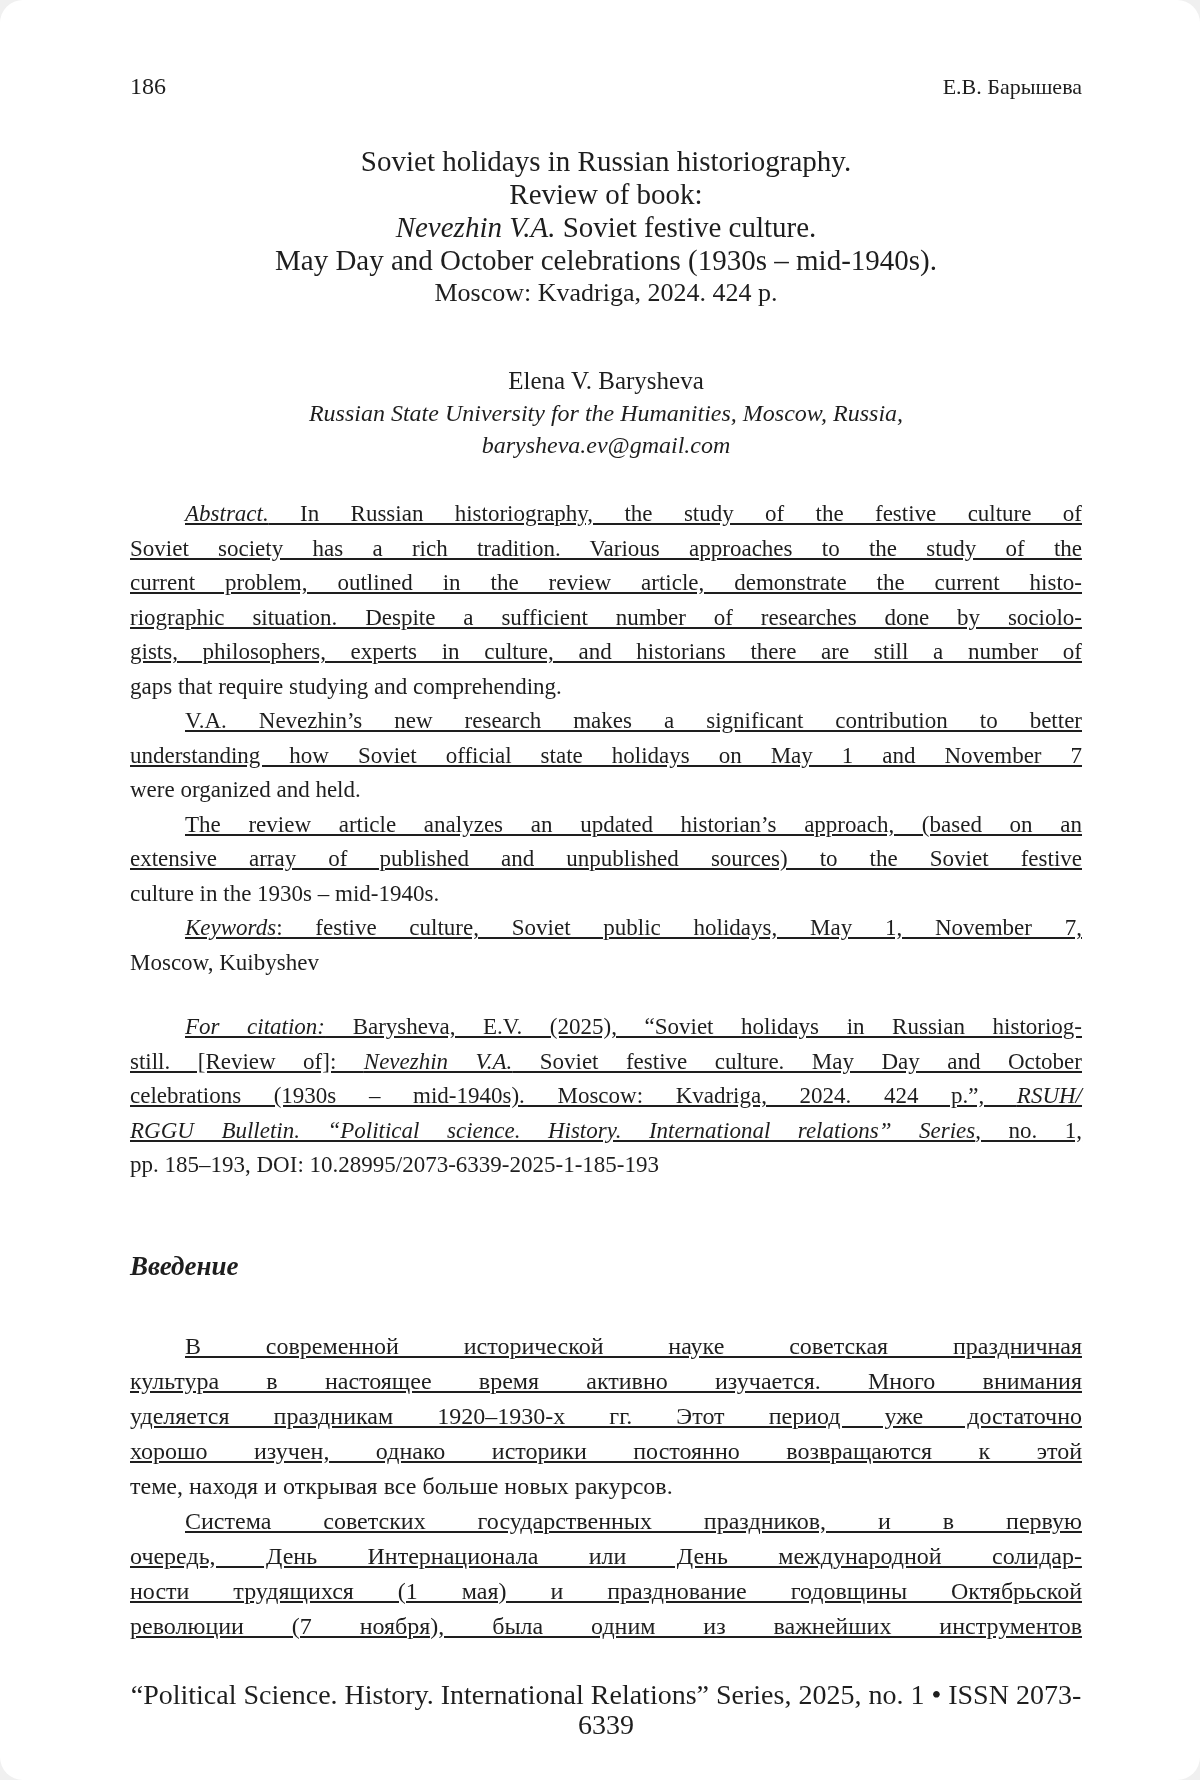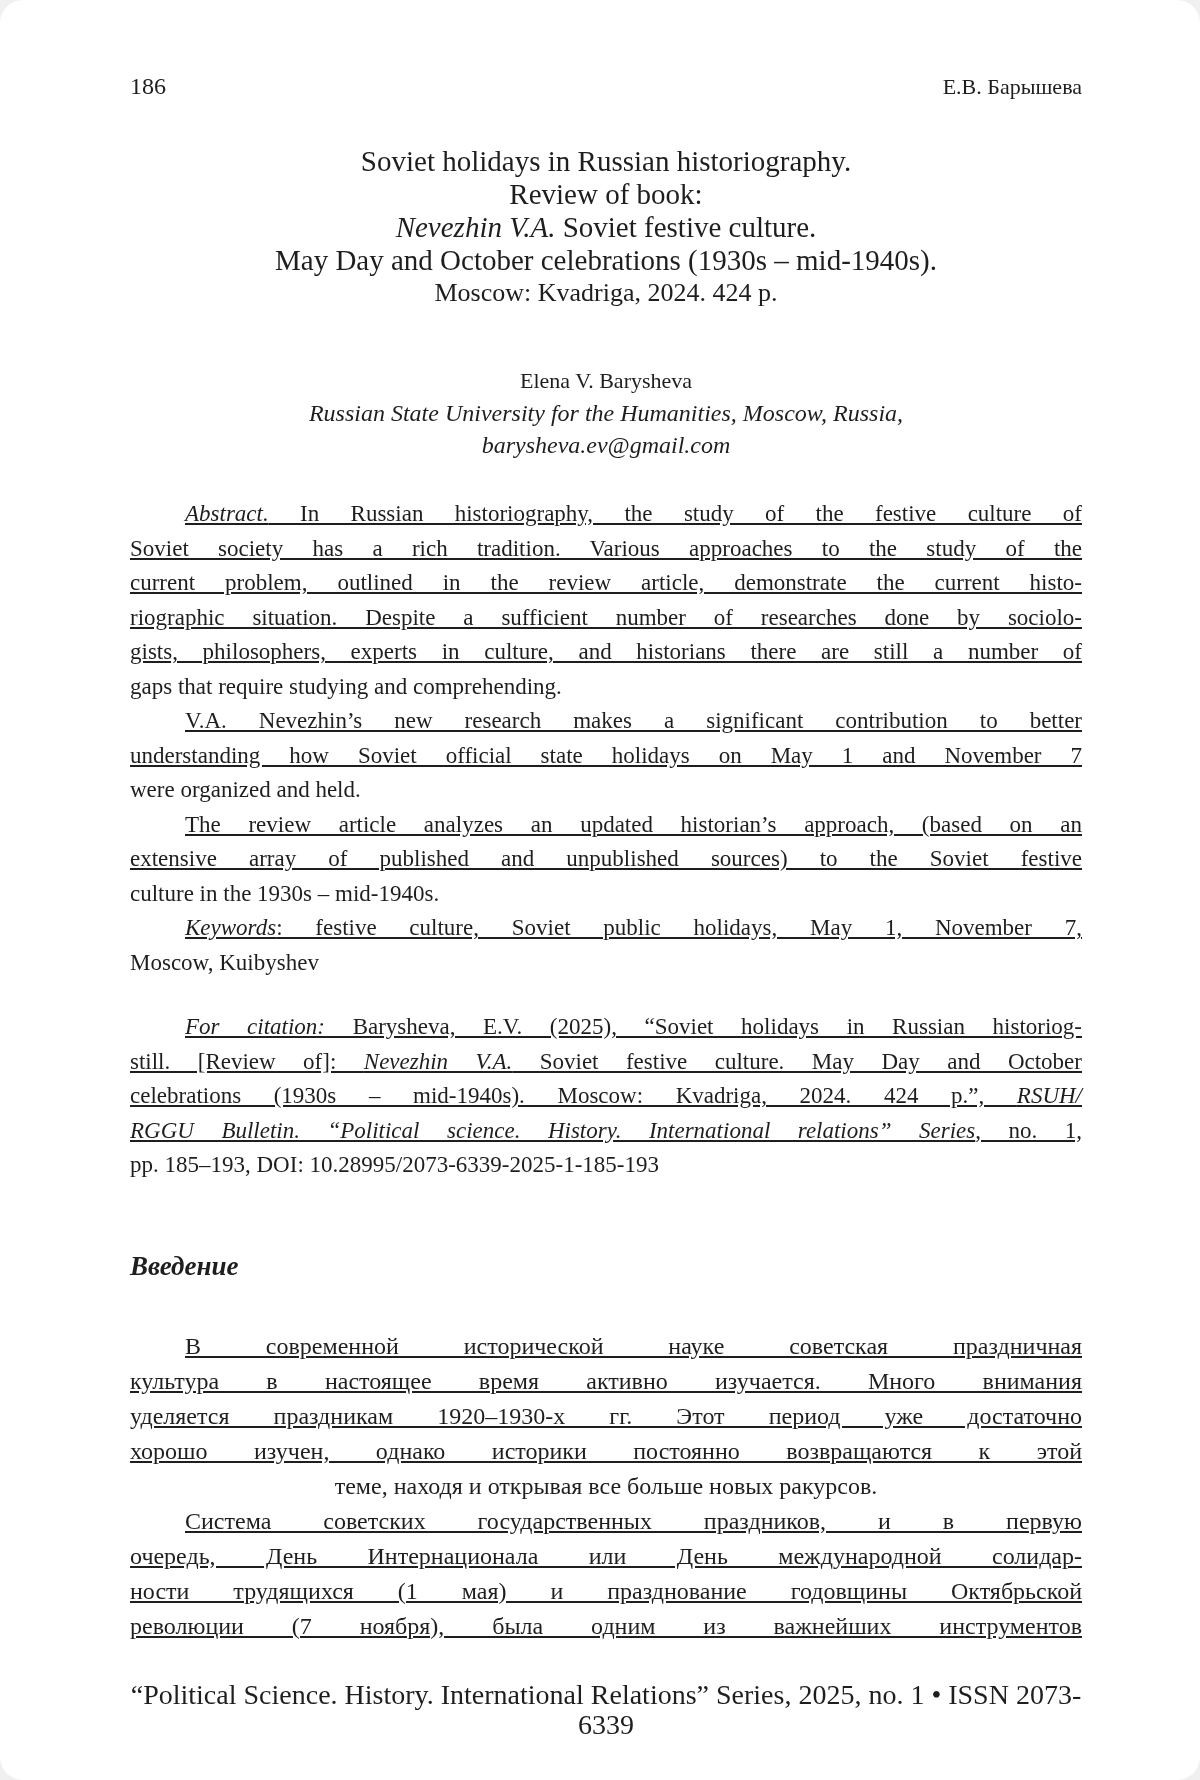--- a/index.html
+++ b/index.html
@@ -29,21 +29,21 @@
   }
   .running-head .runauthor { font-size: 22px; }
 
   
   .title-block { margin-top: 44px; text-align: center; }
   .t-line { font-size: 29px; line-height: 33px; }
   .t-small { font-size: 26px; line-height: 32px; }
 
   
   .author-block { margin-top: 56px; text-align: center; }
-  .a-name  { font-size: 22px; line-height: 32px; }
+  .a-name  { font-size: 25px; line-height: 32px; }
   .a-affil { font-size: 24px; line-height: 32px; }
   .a-email { font-size: 24px; line-height: 32px; }
 
   
   .abstract { margin-top: 36px; }
   .citation { margin-top: 30px; }
   .abstract, .citation { font-size: 23px; }
   .ln { line-height: 34.5px; text-align: left; white-space: nowrap; }
   .ln.just { white-space: normal; text-align: justify; text-align-last: justify; text-justify: inter-word; text-decoration: underline; }
   .ln.ind { text-indent: 55px; }
@@ -52,21 +52,21 @@
   .intro-heading {
     margin: 66px 0 0 0;
     font-size: 27px;
     line-height: 34px;
     font-weight: bold;
     font-style: italic;
   }
 
   
   .body-text { margin-top: 46px; font-size: 24px; }
-  .body-text .ln { line-height: 35px; text-align: center; }
+  .body-text .ln { line-height: 35px; }
 
   
   .journal-footer {
     margin-top: 36px;
     text-align: center;
     font-size: 28px;
     line-height: 30px;
   }
 </style>
 </head>

